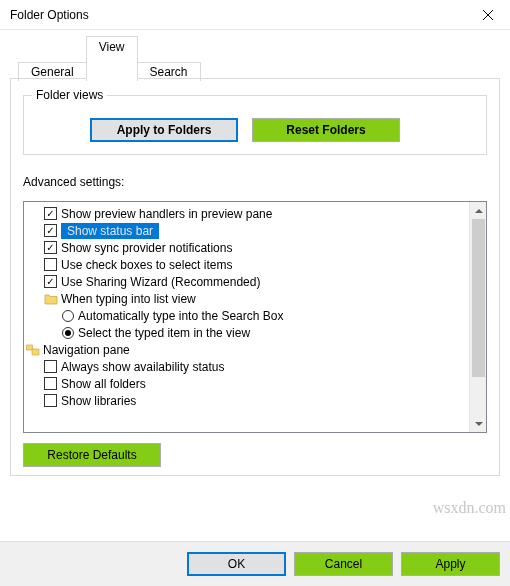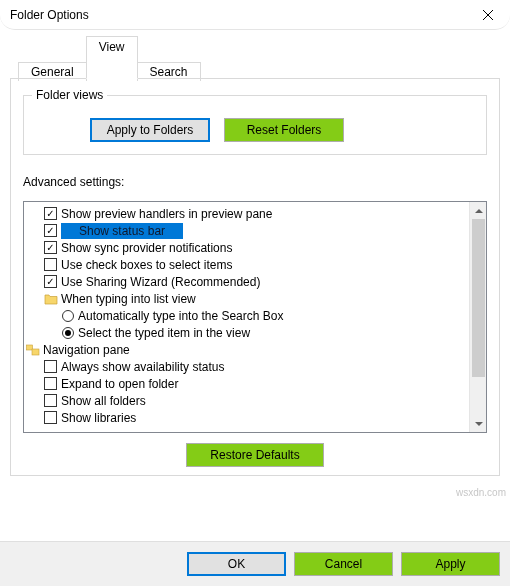--- a/index.html
+++ b/index.html
@@ -1,56 +1,56 @@
 <!DOCTYPE html>
 <html><head>
 <meta charset="utf-8">
 <style>
   * { box-sizing: border-box; font-family: "Segoe UI", Tahoma, sans-serif; font-size: 12px; }
   body { margin: 0; background: #fff; width: 510px; height: 586px; overflow: hidden; }
-  .titlebar { background: #fff; height: 30px; display: flex; align-items: center; border-bottom: 1px solid #e5e5e5; border-radius: 15px; }
+  .titlebar { background: #fff; height: 30px; display: flex; align-items: center; border-bottom: 1px solid #e5e5e5; }
   .titlebar-title { flex: 1; padding-left: 10px; font-size: 12px; color: #000; }
   .titlebar-close { width: 45px; height: 30px; display: flex; align-items: center; justify-content: center; color: #000; }
   .content { padding: 6px 10px 0 10px; }
   .tabs { display: flex; position: relative; margin-left: 8px; }
   .tab { padding: 3px 12px; border: 1px solid #d9d9d9; border-bottom: none; background: #fff; margin-right: -1px; position: relative; cursor: default; }
   .tab.active { background: #fff; z-index: 2; border-bottom: 1px solid #fff; }
   .tab:not(.active) { top: 2px; padding-top: 2px; padding-bottom: 2px; margin-top: 24px; }
   .tab-panel { border: 1px solid #d9d9d9; margin-top: -1px; padding: 12px 12px 8px 12px; position: relative; }
   .groupbox { border: 1px solid #d9d9d9; padding: 12px 10px 12px 10px; position: relative; margin-top: 4px; }
   .groupbox-title { position: absolute; top: -8px; left: 8px; background: #fff; padding: 0 4px; }
   .fv-row { display: flex; gap: 12px; }
   .fv-icon { width: 44px; height: 44px; border: 1px solid #c9a96a; background: linear-gradient(#fff6d8,#f5dc8f); border-radius: 2px; display:flex; align-items:center; justify-content:center; flex-shrink:0; margin-top:2px;}
   .fv-icon-inner { width: 24px; height: 20px; background: #fff; border:1px solid #b89b53; border-radius:1px; display:grid; grid-template-columns:1fr 1fr; grid-template-rows:1fr 1fr; gap:2px; padding:2px;}
   .fv-icon-inner div { background:#d78a2e; }
   .fv-text { flex: 1; line-height: 1.35; }
   .fv-btns { margin-top: 10px; display: flex; gap: 14px; margin-left: 56px; }
   .btn { background: #84cc16; border: 1px solid #adadad; padding: 4px 0; text-align: center; cursor: default; }
   .btn.primary { border: 2px solid #0078d7; background:#e1e1e1; padding:3px 0;}
-  .btn.w150 { width: 120px; }
+  .btn.w150 { width: 148px; font-weight: bold; }
   .section-label { margin-top: 20px; margin-bottom: 12px; }
   .treebox { border: 1px solid #828790; height: 232px; display: flex; background:#fff;}
   .tree-inner { flex: 1; padding: 3px 2px; overflow: hidden; }
   .tree-scrolltrack { width: 17px; background: #f0f0f0; border-left: 1px solid #e5e5e5; position: relative; }
   .tree-scrollarrow { position:absolute; left:0; width:17px; height:17px; display:flex; align-items:center; justify-content:center; color:#606060;}
   .tree-scrollarrow.up{top:0;} .tree-scrollarrow.down{bottom:0;}
   .tree-thumb{position:absolute; left:2px; top:17px; width:13px; height:158px; background:#cdcdcd;}
   .treerow { display: flex; align-items: center; height: 17px; line-height:16px; }
   .indent1 { padding-left: 18px; }
   .indent2 { padding-left: 36px; }
   .chk { width:13px; height:13px; border:1px solid #333; margin-right:4px; display:inline-flex; align-items:center; justify-content:center; font-size:10px; flex-shrink:0;}
   .radio { width:12px; height:12px; border:1px solid #333; border-radius:50%; margin-right:4px; display:inline-flex; align-items:center; justify-content:center; flex-shrink:0;}
   .radio.sel::after{content:"";width:6px;height:6px;background:#000;border-radius:50%;}
-  .hl { background:#0078d7; color:#0f172a; padding:0 18px;}
+  .hl { background:#0078d7; color:#e5e5e5; padding:0 6px;}
   .folder-icon{width:14px;height:13px;margin-right:3px;display:inline-block;flex-shrink:0;}
   .folder-icon svg{display:block;}
-  .restore-row{display:flex;justify-content:center;margin-top:10px;}
+  .restore-row{display:flex;justify-content:flex-start;margin-top:10px;}
   .dlg-btns{display:flex;gap:8px;justify-content:flex-end;padding:10px 10px 10px 0;background:#f0f0f0;border-top:1px solid #dfdfdf;position:absolute;bottom:0;left:0;right:0;}
   .dlg-btns .btn{width:99px;}
-  .watermark{position:absolute;right:4px;top:487px;font-size:10px;color:#c7c7c7;pointer-events:none;}
+  .watermark{position:absolute;right:4px;top:499px;font-size:16px;color:#c7c7c7;pointer-events:none;font-family:Liberation Serif, serif;}
 </style>
 </head>
 <body>
 
 <div class="titlebar">
   <div class="titlebar-title">Folder Options</div>
   <div class="titlebar-close">
     <svg width="10" height="10" viewBox="0 0 10 10">
         <path d="M0 0 L10 10 M10 0 L0 10" stroke="currentColor" stroke-width="1"></path>
       </svg>
@@ -121,24 +121,20 @@
               </svg>
             </span>
             <span>Navigation pane</span>
           </div>
         <div class="treerow indent1">
             <span class="chk"></span>
             <span>Always show availability status</span>
           </div>
         <div class="treerow indent1">
             <span class="chk"></span>
-            <span>Expand to open folder</span>
-          </div>
-        <div class="treerow indent1">
-            <span class="chk"></span>
             <span>Show all folders</span>
           </div>
         <div class="treerow indent1">
             <span class="chk"></span>
             <span>Show libraries</span>
           </div>
       </div>
       <div class="tree-scrolltrack">
         <div class="tree-scrollarrow up">
             <svg width="8" height="4" viewBox="0 0 8 4">

